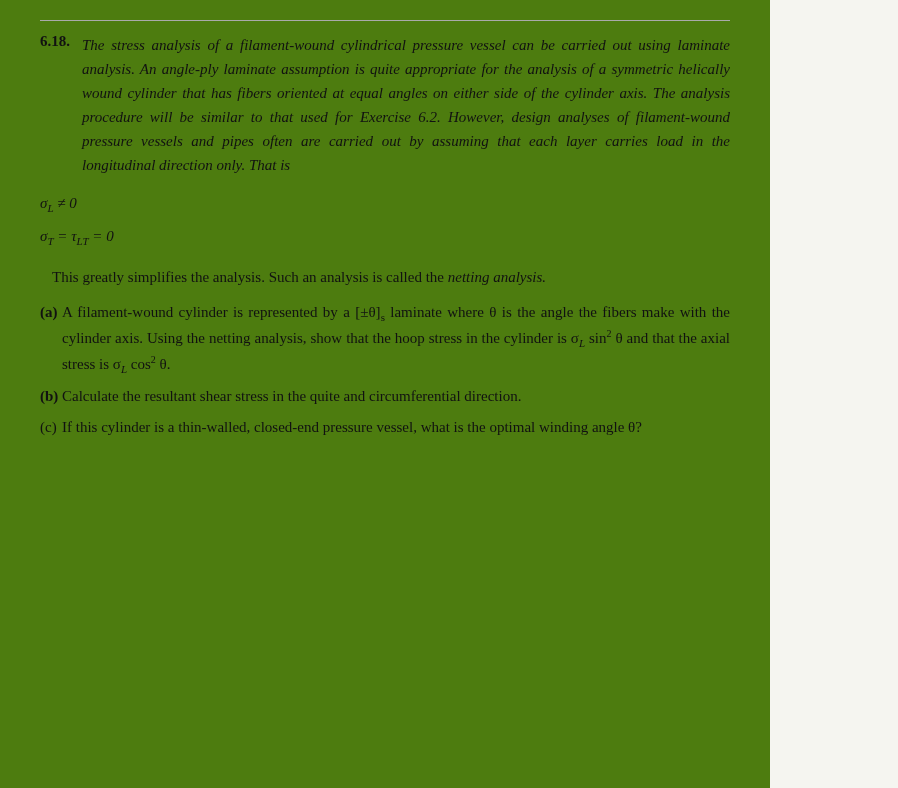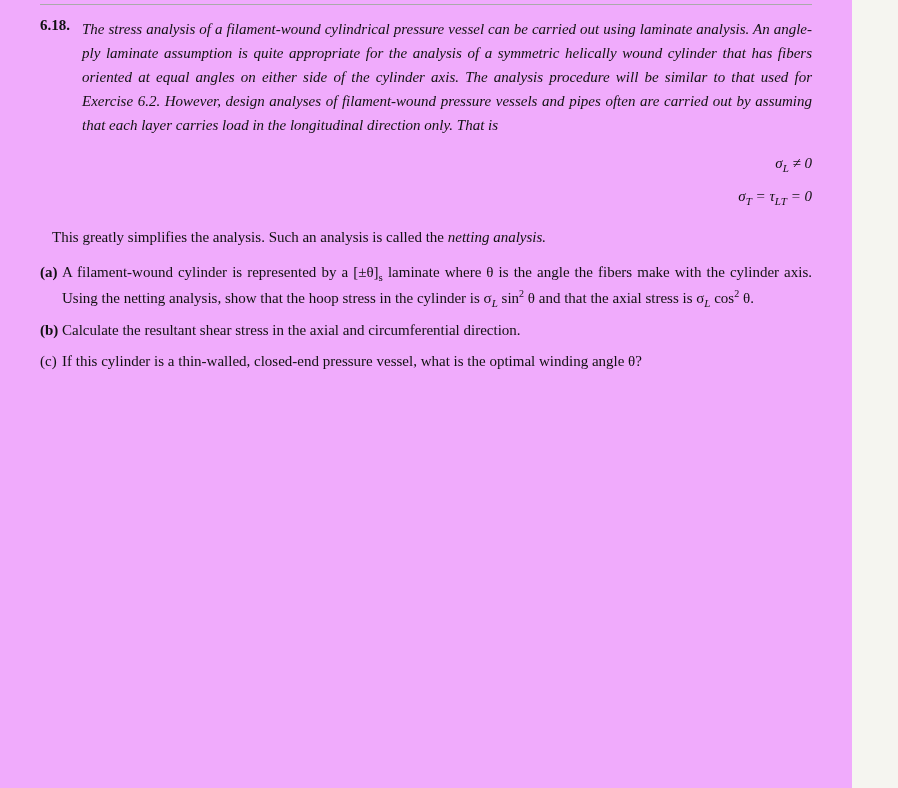--- a/index.html
+++ b/index.html
@@ -9,24 +9,24 @@
     }
 
     body {
       background: #f5f5f0;
       font-family: "Times New Roman", Times, serif;
       font-size: 15px;
       color: #111;
     }
 
     .page {
-      width: 852px;
+      width: 770px;
       min-height: 788px;
-      background: #f0abfc;
-      padding: 4px 40px 30px 40px;
+      background: #4d7c0f;
+      padding: 20px 40px 30px 40px;
       position: relative;
     }
 
     .problem-header {
       display: flex;
       gap: 0;
       margin-bottom: 4px;
     }
 
     .problem-number {
@@ -40,21 +40,21 @@
       font-size: 15px;
       line-height: 1.6;
       text-align: justify;
       font-style: italic;
     }
 
     .equations-block {
       margin: 18px 0 18px 0;
       display: flex;
       flex-direction: column;
-      align-items: flex-end;
+      align-items: flex-start;
       gap: 14px;
     }
 
     .equation {
       font-size: 15px;
       font-style: italic;
     }
 
     .sub-label {
       font-size: 11px;
@@ -150,21 +150,21 @@
         A filament-wound cylinder is represented by a [±θ]<span style="font-size:11px;vertical-align:sub;">s</span> laminate
         where θ is the angle the fibers make with the cylinder axis. Using
         the netting analysis, show that the hoop stress in the cylinder is
         σ<span class="sub-label">L</span> sin<sup>2</sup> θ and that the axial stress is σ<span class="sub-label">L</span> cos<sup>2</sup> θ.
       </div>
     </div>
 
     <div class="part">
       <div class="part-label"><strong>(b)</strong></div>
       <div class="part-content">
-        Calculate the resultant shear stress in the axial and circumferential
+        Calculate the resultant shear stress in the quite and circumferential
         direction.
       </div>
     </div>
 
     <div class="part">
       <div class="part-label-normal">(c)</div>
       <div class="part-content">
         If this cylinder is a thin-walled, closed-end pressure vessel, what
         is the optimal winding angle θ?
       </div>

